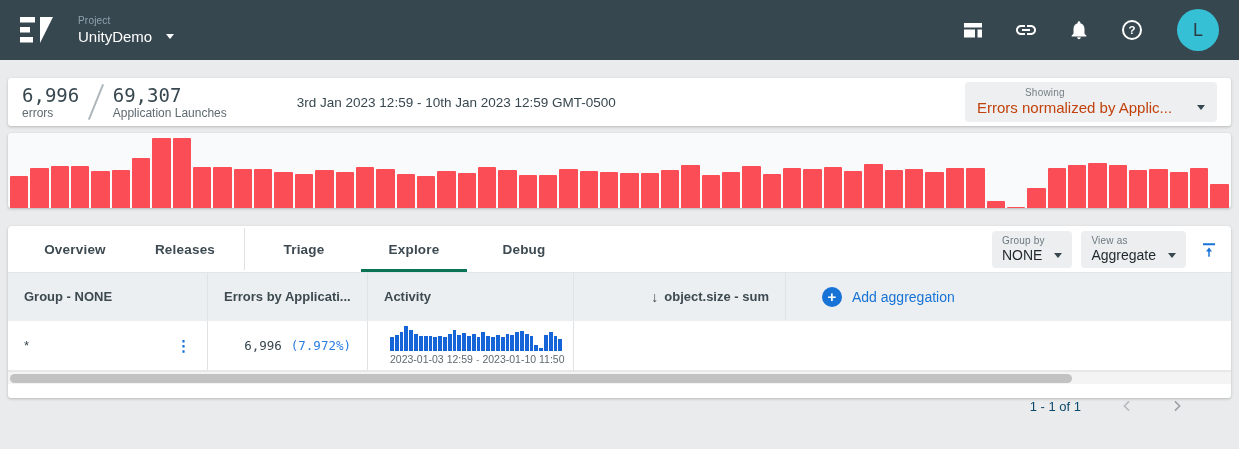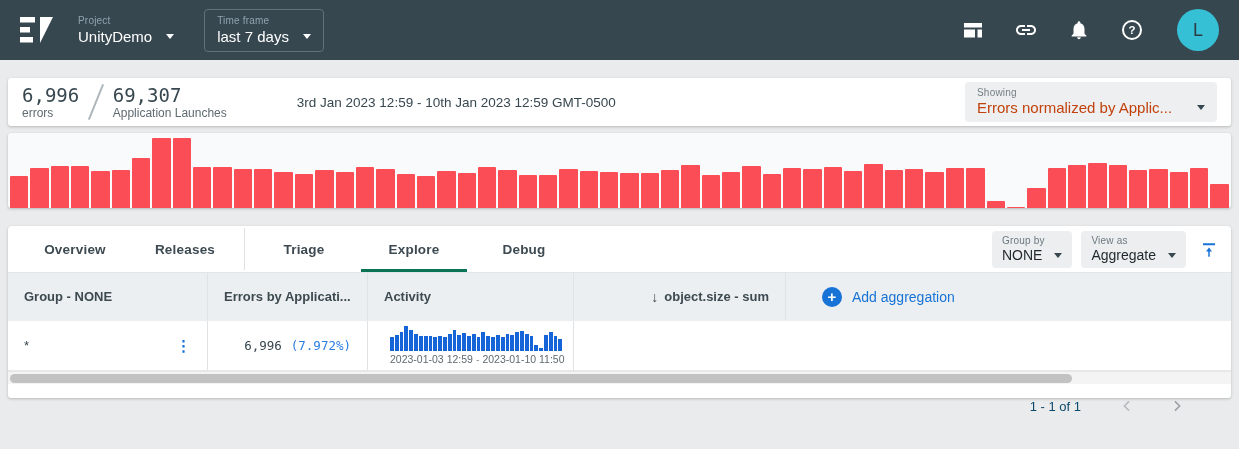--- a/index.html
+++ b/index.html
@@ -25,21 +25,21 @@
   
   .card { margin:0 8px; background:#fff; border-radius:3px; box-shadow:0 1px 3px rgba(0,0,0,.22); }
 
   
   .stats { margin-top:18px; height:48px; display:flex; align-items:center; padding:0 14px; }
   .stat-num { font-family:"DejaVu Sans Mono", monospace; font-size:19px; color:#37474f; line-height:20px; }
   .stat-label { font-size:12px; color:#5f6b70; margin-top:1px; }
   .stat-slash { width:1.5px; height:38px; background:#aeb7bb; transform:rotate(22deg); margin:0 16px; }
   .date-range { margin-left:70px; font-size:13.5px; color:#37474f; }
   .showing { margin-left:auto; background:#edeff1; border-radius:4px; padding:5px 12px 6px; width:252px; cursor:pointer; }
-  .showing .tiny-label { color:#747f84; }
+  .showing .tiny-label { color:#747f84;margin-left:48px; }
   .showing-val { display:flex; align-items:center; justify-content:space-between; font-size:15px; color:#c2410c; margin-top:1px; }
 
   
   .hist-card { margin-top:7px; height:75px; background:#f9fafb; padding:5px 2px 0; }
   .hist { height:70px; display:flex; align-items:flex-end; gap:2px; cursor:crosshair; }
   .hist .bar { flex:1; background:#fa4d55; border-radius:1px 1px 0 0; }
 
   
   .main-card { margin-top:18px; height:172px; border-radius:4px 4px 3px 3px; position:relative; }
   .tabs-row { height:46px; display:flex; align-items:stretch; padding-left:12px; position:relative; }
@@ -94,27 +94,20 @@
   </svg>
 
   <div class="proj">
     <div class="tiny-label">Project</div>
     <div class="proj-val">
       <span>UnityDemo</span>
       <span class="caret"></span>
     </div>
   </div>
 
-  <div class="tf-box">
-    <div class="tiny-label">Time frame</div>
-    <div class="tf-val">
-      <span>last 7 days</span>
-      <span class="caret"></span>
-    </div>
-  </div>
 
 
   <div class="nav-icons">
     <div class="nav-icon">
       <svg width="24" height="24" viewBox="0 0 24 24">
         <rect x="3" y="5" width="18" height="4.5" fill="#fff"></rect>
         <rect x="3" y="11.5" width="11" height="8" fill="#fff"></rect>
         <rect x="16.5" y="11.5" width="4.5" height="8" fill="#fff"></rect>
       </svg>
     </div>

